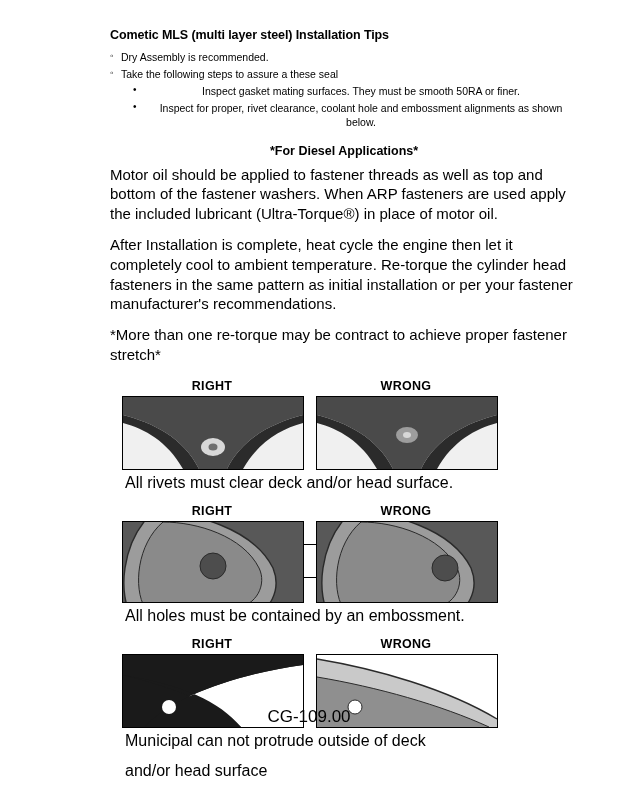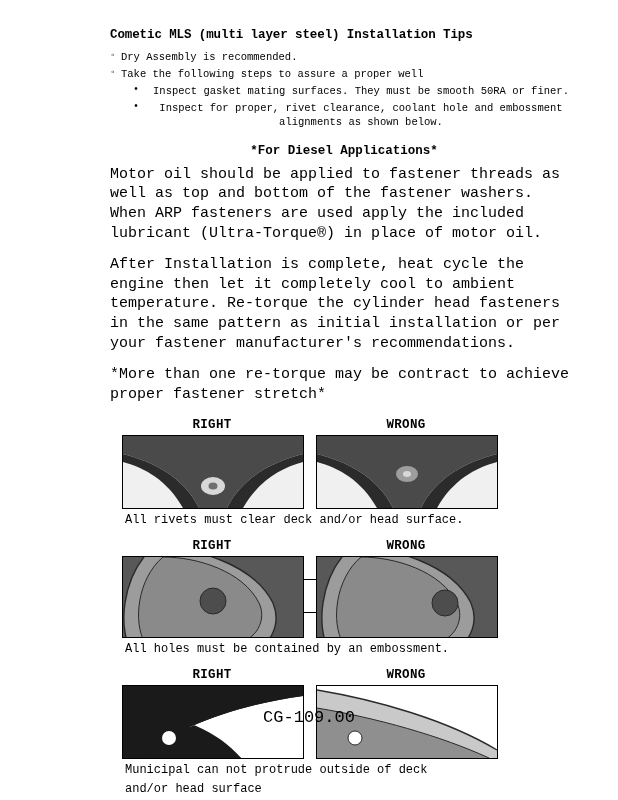--- a/index.html
+++ b/index.html
@@ -14,21 +14,20 @@
     color: #000;
     position: relative;
     overflow: hidden;
   }
   .page {
     position: relative;
     width: 618px;
     height: 732px;
     box-sizing: border-box;
     padding: 28px 40px 10px 40px;
-    font-family: Liberation Mono, monospace;
   }
 
   h1.title {
     font-size: 12.5px;
     font-weight: bold;
     margin: 0 0 9px 70px;
     letter-spacing: -0.1px;
   }
 
   ul.bullets {
@@ -112,21 +111,21 @@
     overflow: hidden;
     position: relative;
   }
   .figbox.tall {
     height: 80px;
   }
   .figbox svg {
     display: block;
   }
   .caption {
-    font-size: 12px;
+    font-size: 16px;
     margin: 4px 0 0 0;
     text-align: left;
     padding-left: 3px;
   }
   .caprow {
     display: flex;
     justify-content: center;
   }
   .capinner {
     width: 374px;
@@ -178,21 +177,21 @@
 </head>
 <body>
 
 <div class="page">
 
   <h1 class="title">Cometic MLS (multi layer steel) Installation Tips</h1>
 
   <ul class="bullets">
     <li>Dry Assembly is recommended.</li>
     <li>
-      <span>Take the following steps to assure a proper well</span>
+      <span>Take the following steps to assure a these seal</span>
       <ul class="sub">
         <li>Inspect gasket mating surfaces.  They must be smooth 50RA or finer.</li>
         <li>Inspect for proper, rivet clearance, coolant hole and embossment alignments as shown below.</li>
       </ul>
     </li>
   </ul>
 
   <h2 class="subhead">*For Diesel Applications*</h2>
   <p class="body">Motor oil should be applied to fastener threads as well as top and bottom of the fastener washers. When ARP fasteners are used apply the included lubricant (Ultra-Torque®) in place of motor oil.</p>
   <p class="body">After Installation is complete, heat cycle the engine then let it completely cool to ambient temperature. Re-torque the cylinder head fasteners in the same pattern as initial installation or per your fastener manufacturer's recommendations.</p>
@@ -303,21 +302,21 @@
             <path d="M0,22 C60,32 124,50 172,72 L0,72 Z" fill="#8f8f8f"></path>
             <path d="M0,22 C60,32 124,50 172,72" fill="none" stroke="#2a2a2a" stroke-width="1"></path>
             <circle cx="38" cy="52" r="7" fill="#ffffff" stroke="#2a2a2a" stroke-width="1"></circle>
           </svg>
         </div>
       </div>
     </div>
     <div class="caprow">
       <div class="capinner">
         <div class="caption">Municipal can not protrude outside of deck</div>
-        <div class="caption" style="margin-top:5px;">and/or head surface</div>
+        <div class="caption" style="margin-top:12px;">and/or head surface</div>
       </div>
     </div>
   </div>
 
   <div class="warranty">
     <h3>Warranty Disclaimer*</h3>
     <p>Due to the variety of performance applications, the parts in this catalog are sold without any express warranty or any implied warranty of merchantability or fitness for a particular purpose.  Cometic Gasket Inc., shall not, under any circumstances, be liable for any special, incidental or consequential damages, including, person, party or property, but not limited to, damage, or loss of property or equipment, loss of profits or revenue, cost of purchased or replacement goods, or claims of customers of the purchase, which may arise and/or result from sale, instillation or use of these parts.  Installation of these parts could adversely affect the motor manufacturers warranty coverage.</p>
     <p>VENUE-The agreed upon venue, in the event of dispute whatsoever between the parties, whether instituted by either party, including, but not limited to, contract terms, payment terms, delivery, type, defects, sufficiency of product, shall be the Court of Common Pleas, Lake County, Ohio or the Painesville Municipal Court, Lake County, Ohio, depending on the amount in controversy.</p>
     <p>This agreement shall be governed by and construed under the laws of the State of Ohio.</p>
     <p>All prices and terms are subject to change without notice.</p>

